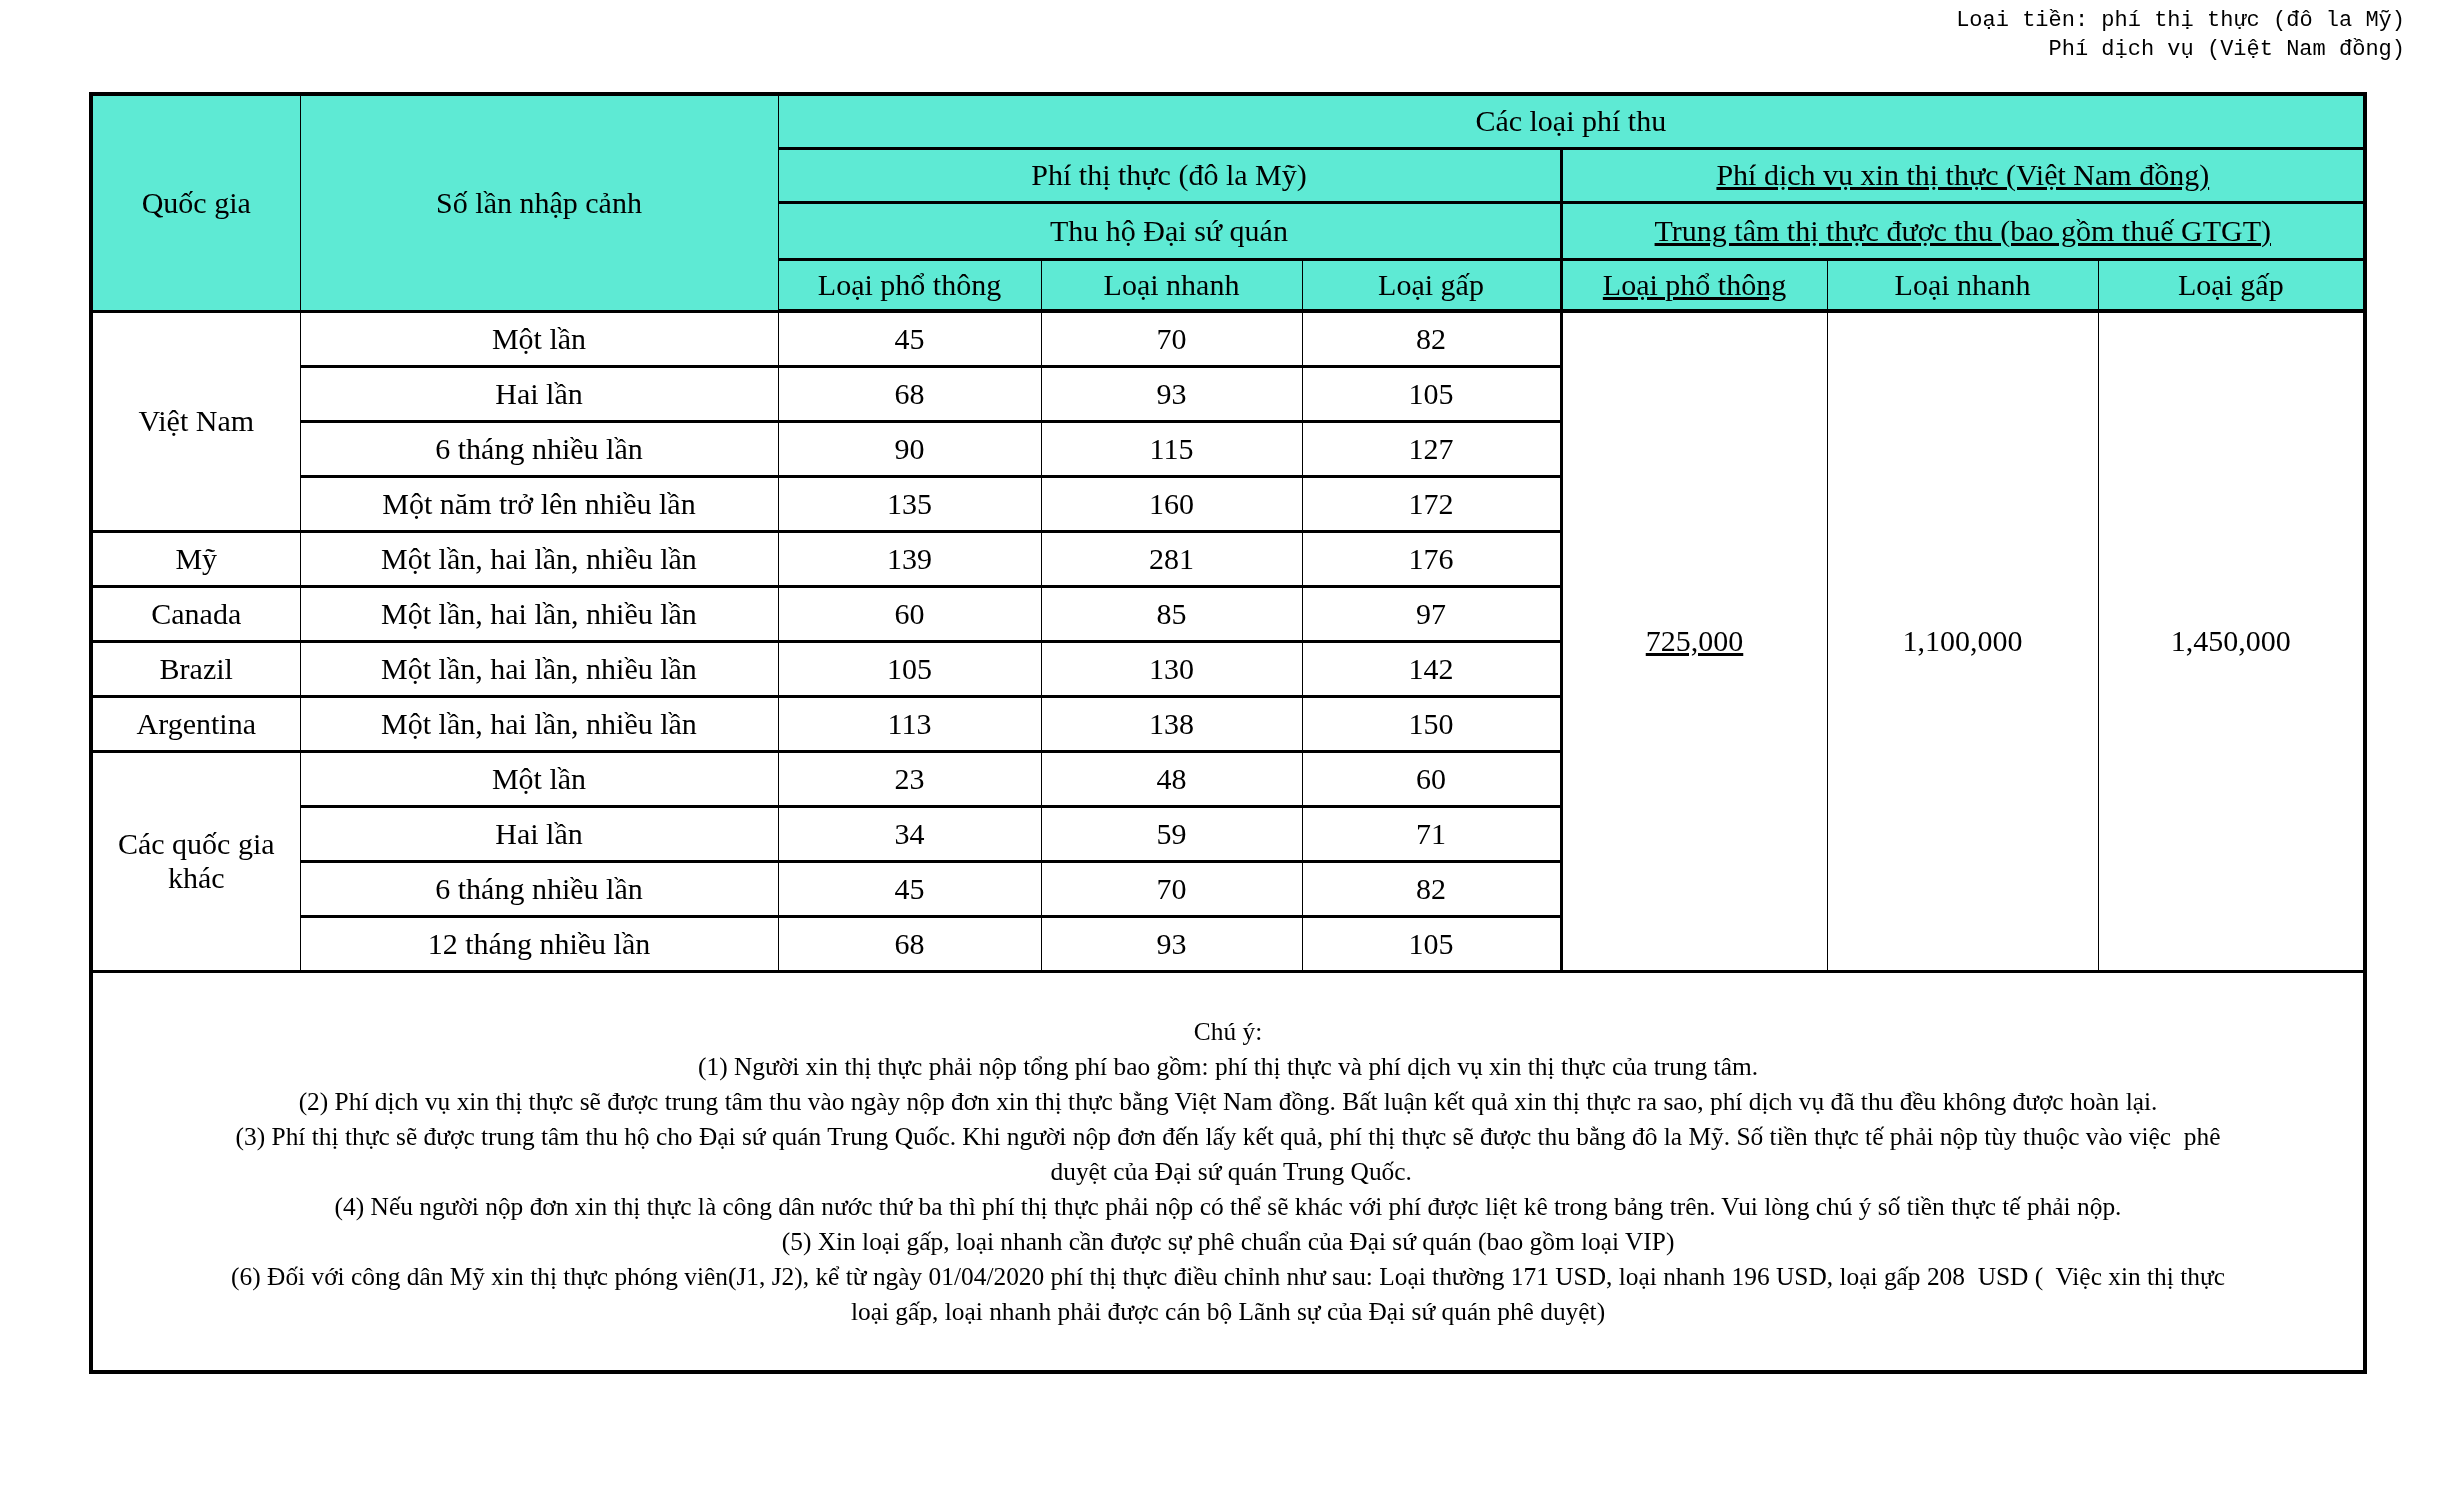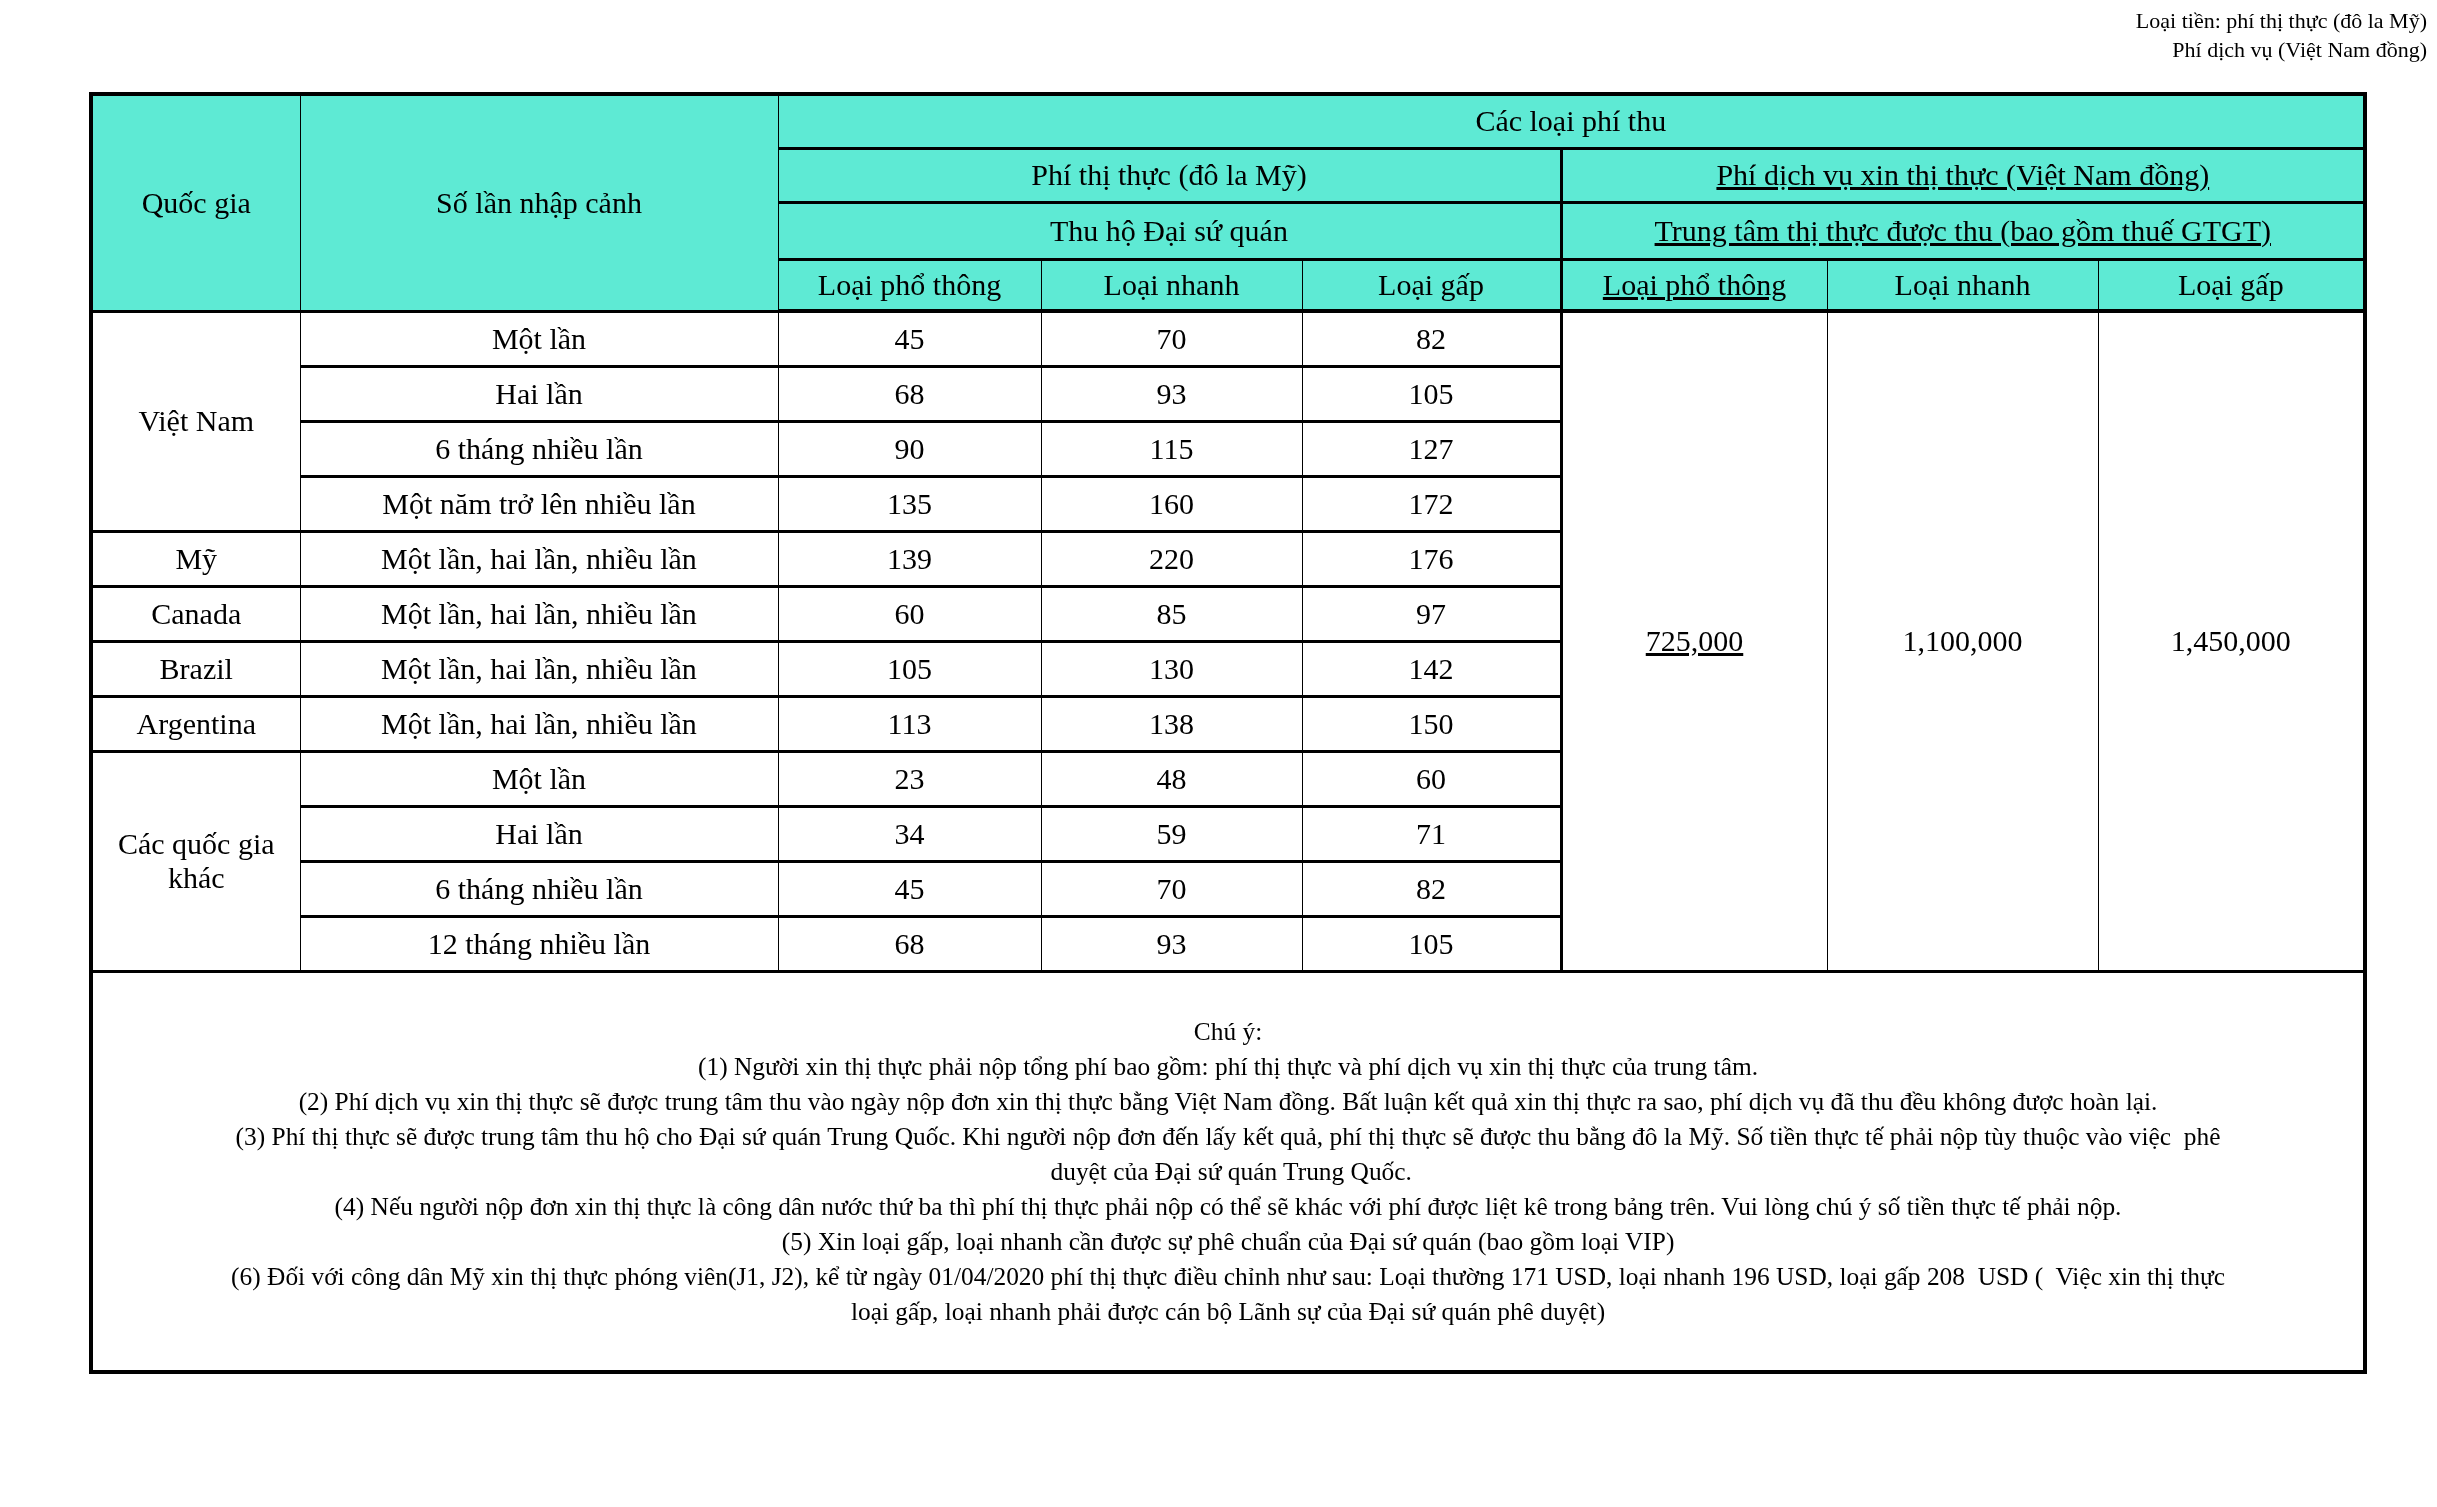--- a/index.html
+++ b/index.html
@@ -1,22 +1,22 @@
 <!DOCTYPE html>
 <html style="font-size:12.7px"><head>
 <meta charset="utf-8">
 <style>
   html,body{margin:0;padding:0;background:#ffffff;}
   body{
     width:2438px;height:1508px;position:relative;overflow:hidden;
     font-family:"Liberation Serif","DejaVu Serif",serif;color:#000;
   }
   .currency-note{
-    position:absolute;top:6.3px;right:11px;text-align:right;
-    font-size:22px;line-height:29px;
+    position:absolute;top:6.3px;right:33px;text-align:right;
+    font-size:22px;line-height:29px;font-family:Liberation Mono, monospace;
   }
   .fee-table{
     position:absolute;left:89px;top:92px;
     border-collapse:collapse;table-layout:fixed;width:2274px;
     border:4.8px solid #000;
   }
   .fee-table td,.fee-table th{
     border-left:1.6px solid #000;border-right:1.6px solid #000;
     border-top:3.2px solid #000;border-bottom:3.2px solid #000;
     padding:0;text-align:center;vertical-align:middle;
@@ -108,21 +108,21 @@
   <tr class="drow">
     <td>Một năm trở lên nhiều lần</td>
     <td>135</td>
     <td>160</td>
     <td>172</td>
   </tr>
   <tr class="drow">
     <td class="country-cell">Mỹ</td>
     <td>Một lần, hai lần, nhiều lần</td>
     <td>139</td>
-    <td>220</td>
+    <td>281</td>
     <td>176</td>
   </tr>
   <tr class="drow">
     <td class="country-cell">Canada</td>
     <td>Một lần, hai lần, nhiều lần</td>
     <td>60</td>
     <td>85</td>
     <td>97</td>
   </tr>
   <tr class="drow">

